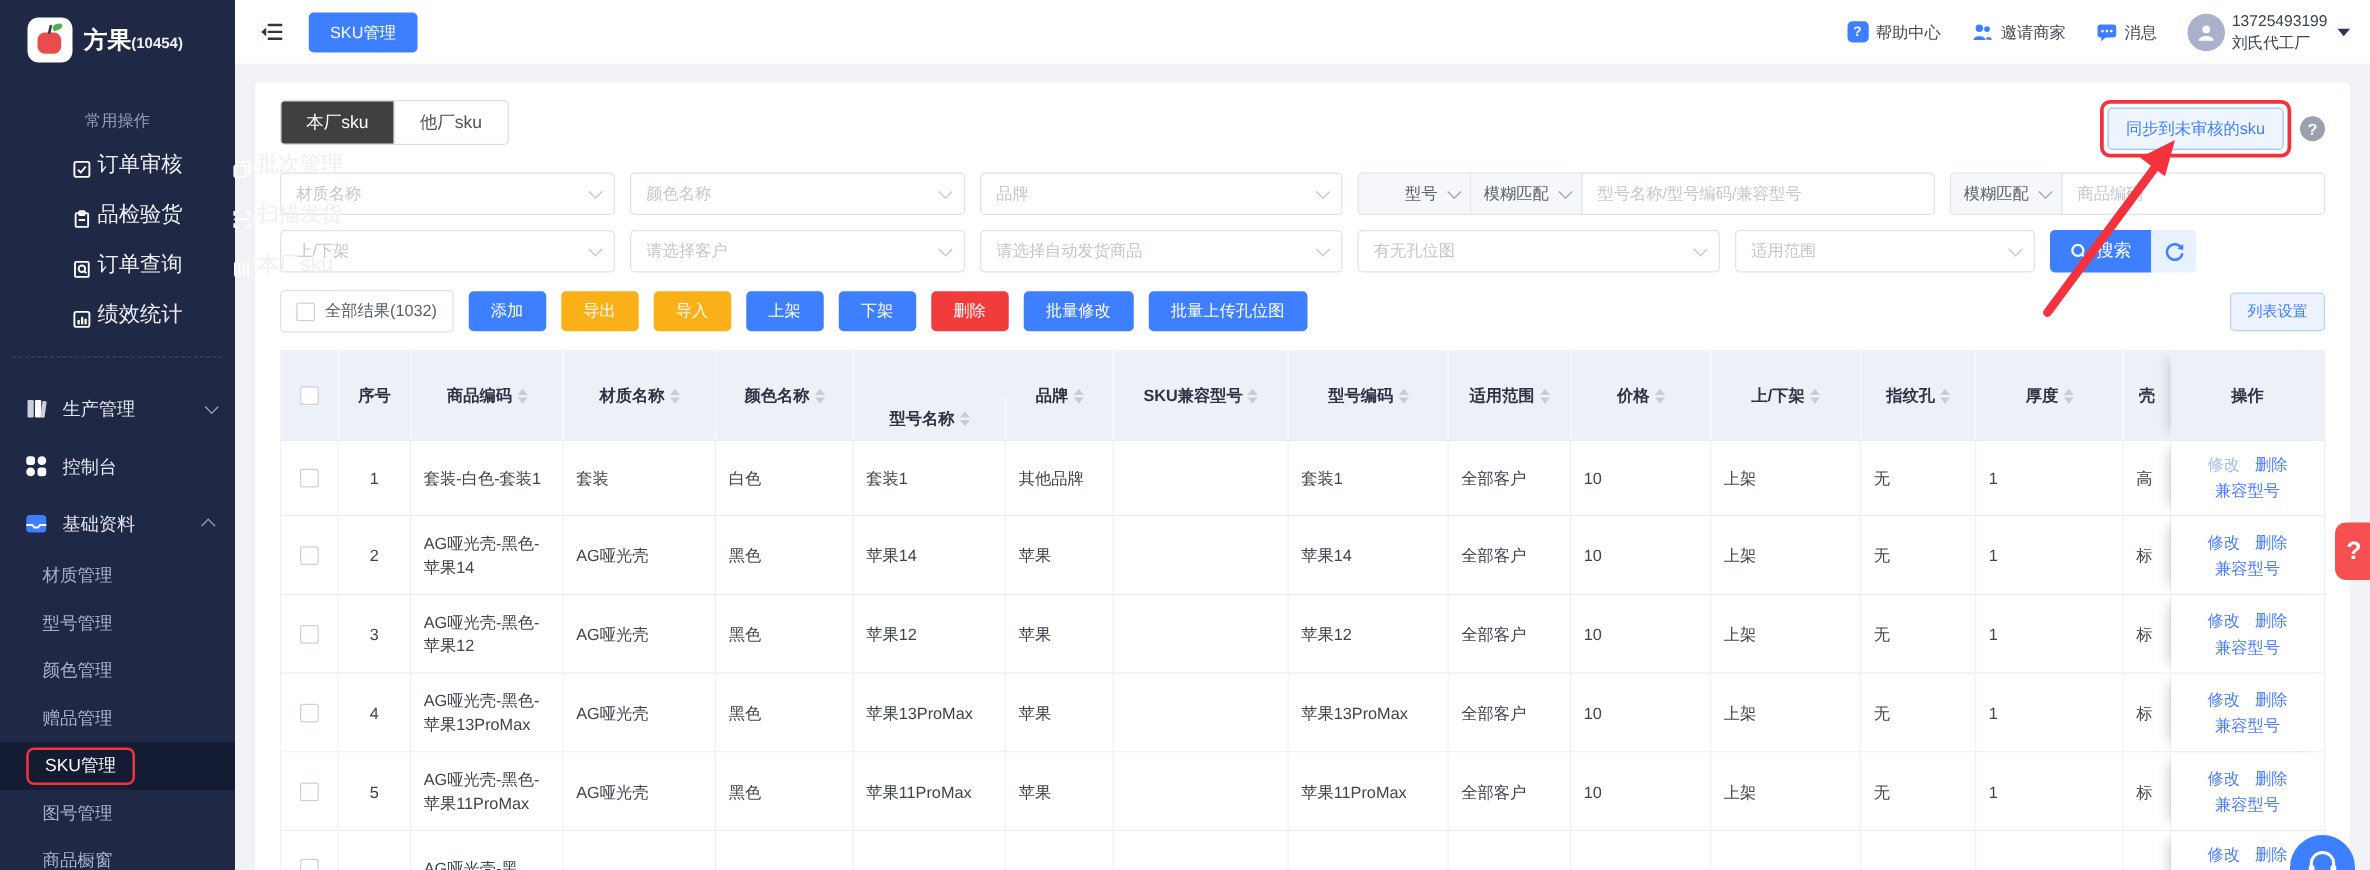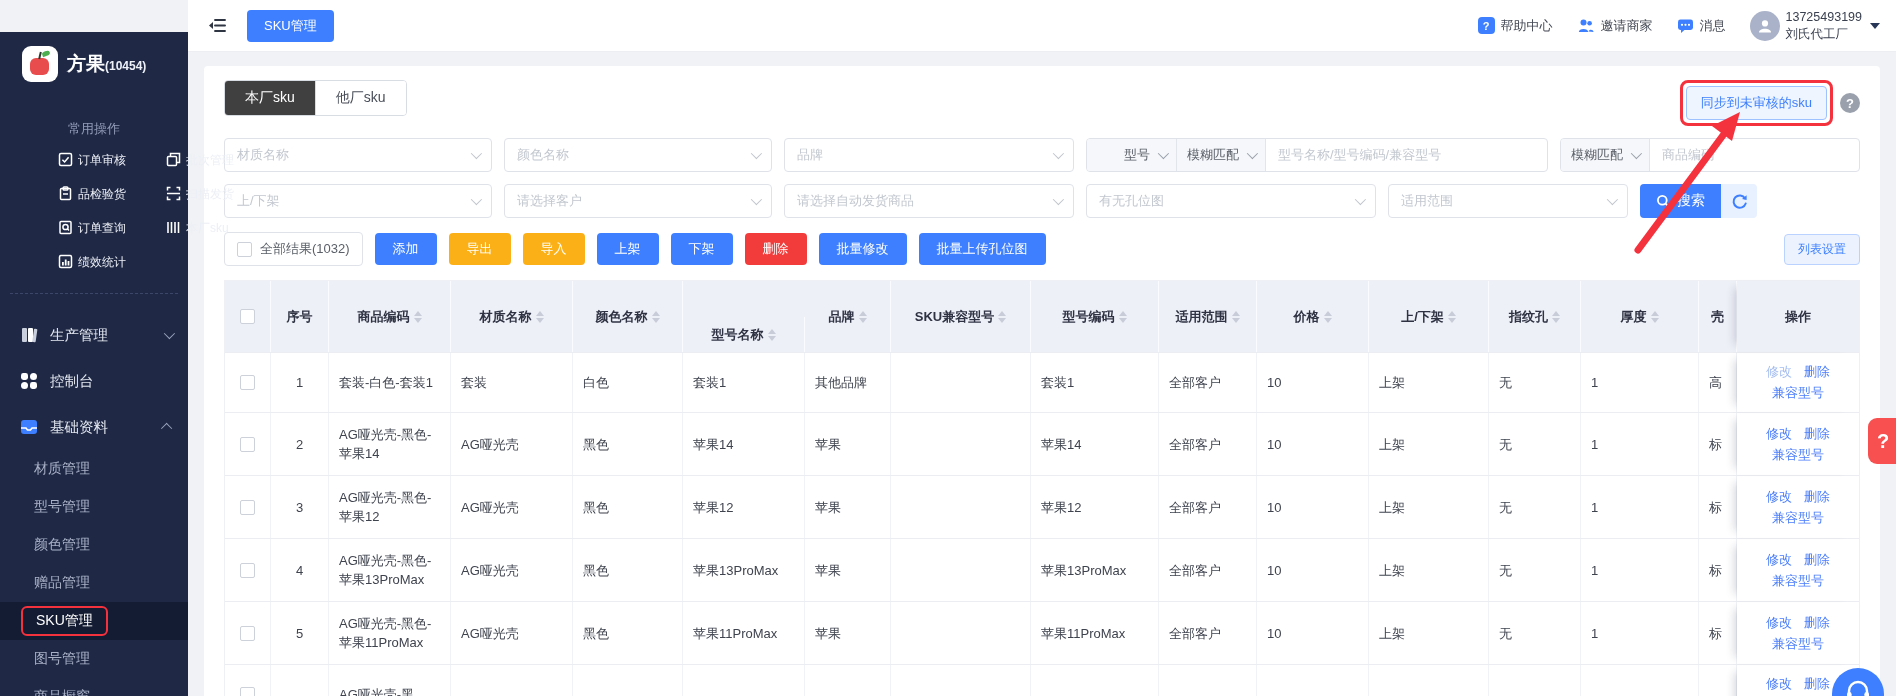--- a/index.html
+++ b/index.html
@@ -1,30 +1,30 @@
 <!DOCTYPE html>
 <html><head>
 <meta charset="utf-8">
 <style>
   * { margin:0; padding:0; box-sizing:border-box; font-family:"Liberation Sans","DejaVu Sans",sans-serif; }
   html,body { width:1896px; height:696px; overflow:hidden; }
   body { display:flex; background:#f0f2f5; position:relative; font-size:13px; color:#3f434e; }
 
   
-  .sidebar { width:188px; flex-shrink:0; background:#1f2945; color:#e9ecf3; position:relative; z-index:5;margin-top:32px; }
+  .sidebar { width:188px; flex-shrink:0; background:#1f2945; color:#e9ecf3; position:relative; z-index:5; }
   .logo-row { display:flex; align-items:center; padding:14px 0 10px 22px; }
   .logo-badge { width:36px; height:36px; background:#fff; border-radius:9px; position:relative; flex-shrink:0; }
   .logo-apple { position:absolute; left:8px; top:12px; width:19px; height:17px; background:#e84c4c; border-radius:6px; }
   .logo-leaf { position:absolute; left:20px; top:5px; width:8px; height:5px; background:#4caf50; border-radius:50% 50% 50% 0; transform:rotate(-20deg); }
   .logo-stem { position:absolute; left:17px; top:6px; width:2px; height:7px; background:#2e3a2f; transform:rotate(14deg); }
   .logo-text { margin-left:9px; font-size:19px; font-weight:bold; color:#fff; white-space:nowrap; }
   .logo-suffix { font-size:12px; font-weight:bold; color:#eef1f8; }
   .side-section-label { text-align:center; color:#939cb8; font-size:13px; margin:28px 0 14px; }
   .quickops { display:grid; grid-template-columns:1fr 1fr; row-gap:17px; padding:0 10px 0 18px; }
-  .quickop { display:flex; align-items:flex-start; gap:5px; font-size:12px; color:#edeff6; cursor:pointer; white-space:nowrap;padding-left:40px; }
+  .quickop { display:flex; align-items:flex-end; gap:5px; font-size:17px; color:#edeff6; cursor:pointer; white-space:nowrap;padding-left:40px; }
   .quickop svg { flex-shrink:0; }
   .side-divider { border-top:1px dashed #3c4668; margin:22px 10px 10px; }
   .menu { padding-top:8px; }
   .menu-item { display:flex; align-items:center; height:46px; padding:0 16px 0 20px; font-size:14.5px; color:#e3e7f0; cursor:pointer; }
   .menu-item .mi-icon { width:18px; height:18px; margin-right:12px; display:inline-flex; }
   .menu-chv { margin-left:auto; width:8px; height:8px; border-right:1.6px solid #9aa3bb; border-bottom:1.6px solid #9aa3bb; }
   .menu-chv.down { transform:rotate(45deg) translateY(-2px); }
   .menu-chv.up { transform:rotate(-135deg) translateY(-2px); }
   .submenu-item { height:38px; display:flex; align-items:center; padding-left:34px; font-size:14px; color:#a9b1c7; cursor:pointer; }
   .submenu-item.active { background:#141c33; color:#fff; }

